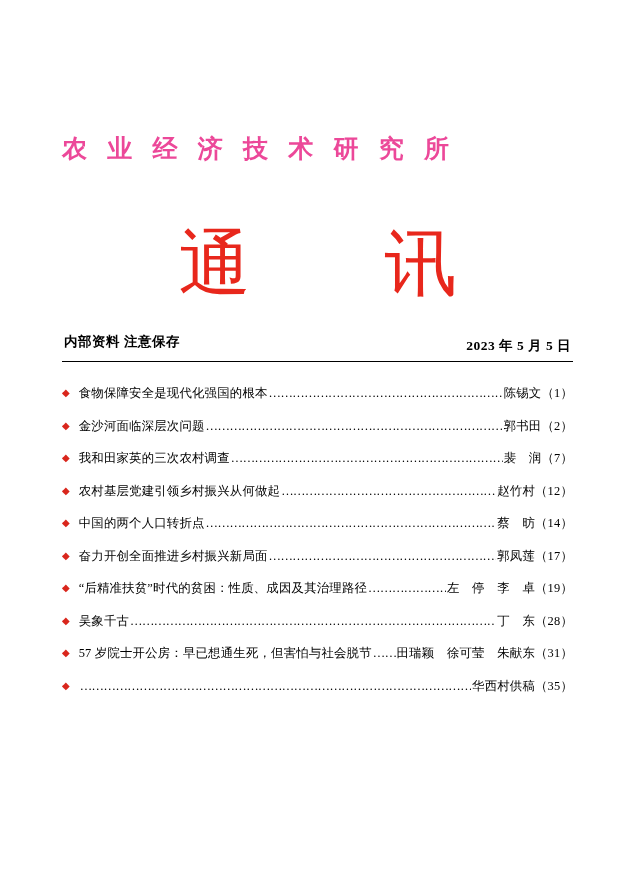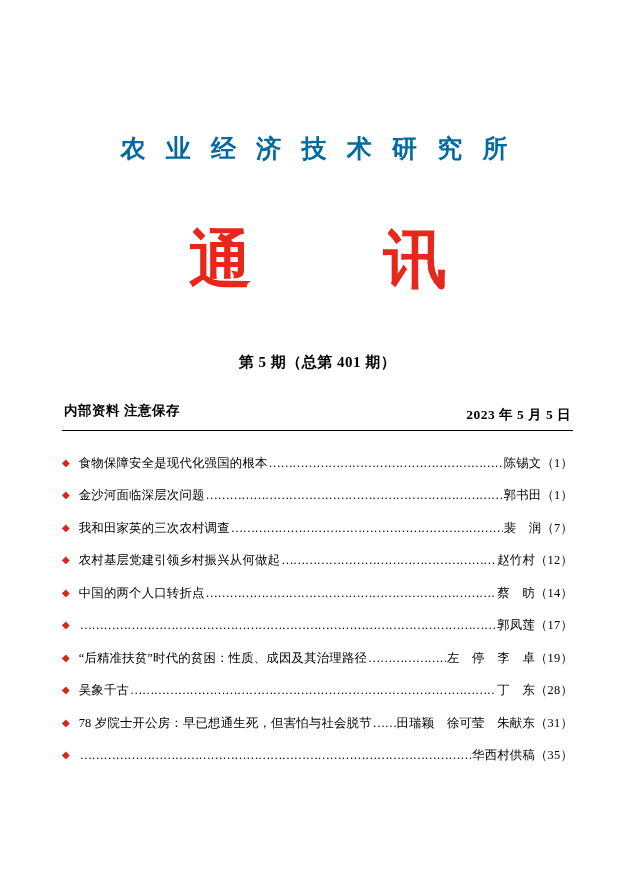--- a/index.html
+++ b/index.html
@@ -17,32 +17,31 @@
   }
   .page {
     position: relative;
     width: 635px;
     height: 896px;
     box-sizing: border-box;
     padding: 0 62px;
   }
   .institute-title {
     margin-top: 132px;
-    text-align: center;
     font-size: 25px;
     font-weight: bold;
     letter-spacing: 7px;
     font-family: "Liberation Serif", "DejaVu Serif", serif;
-    color: #0369a1;
+    color: #ec4899;
   }
   .masthead {
     margin-top: 62px;
     text-align: center;
-    font-size: 63px;
-    font-weight: bold;
+    font-size: 72px;
+    font-weight: normal;
     color: #e8271c;
     letter-spacing: 58px;
     line-height: 1.05;
     font-family: "Liberation Serif", "DejaVu Serif", serif;
     text-indent: 58px;
   }
   .issue-line {
     margin-top: 60px;
     text-align: center;
     font-size: 15px;
@@ -109,42 +108,41 @@
 </style>
 </head>
 <body>
 
 <div class="page">
 
   <div class="institute-title">农 业 经 济 技 术 研 究 所</div>
 
   <div class="masthead">通 讯</div>
 
-  <div class="issue-line">第 5 期（总第 401 期）</div>
 
   <div class="meta-row">
     <div class="meta-left">内部资料 注意保存</div>
     <div class="meta-right">2023 年 5 月 5 日</div>
   </div>
   <div class="rule"></div>
 
   <div class="toc">
 
     <div class="toc-item">
       <span class="bullet">◆</span>
       <span class="toc-title">食物保障安全是现代化强国的根本</span>
       <span class="leader">……………………………………………………………………………………………………</span>
       <span class="toc-author">陈锡文（1）</span>
     </div>
 
     <div class="toc-item">
       <span class="bullet">◆</span>
       <span class="toc-title">金沙河面临深层次问题</span>
       <span class="leader">……………………………………………………………………………………………………</span>
-      <span class="toc-author">郭书田（1）</span>
+      <span class="toc-author">郭书田（2）</span>
     </div>
 
     <div class="toc-item">
       <span class="bullet">◆</span>
       <span class="toc-title">我和田家英的三次农村调查</span>
       <span class="leader">……………………………………………………………………………………………………</span>
       <span class="toc-author">裴　润（7）</span>
     </div>
 
     <div class="toc-item">
@@ -156,41 +154,42 @@
 
     <div class="toc-item">
       <span class="bullet">◆</span>
       <span class="toc-title">中国的两个人口转折点</span>
       <span class="leader">……………………………………………………………………………………………………</span>
       <span class="toc-author">蔡　昉（14）</span>
     </div>
 
     <div class="toc-item">
       <span class="bullet">◆</span>
+      <span class="toc-title">奋力开创全面推进乡村振兴新局面</span>
       <span class="leader">……………………………………………………………………………………………………</span>
       <span class="toc-author">郭凤莲（17）</span>
     </div>
 
     <div class="toc-item">
       <span class="bullet">◆</span>
       <span class="toc-title">“后精准扶贫”时代的贫困：性质、成因及其治理路径</span>
       <span class="leader">……………………………………………………………………………………………………</span>
       <span class="toc-author">左　停　李　卓（19）</span>
     </div>
 
     <div class="toc-item">
       <span class="bullet">◆</span>
       <span class="toc-title">吴象千古</span>
       <span class="leader">……………………………………………………………………………………………………</span>
       <span class="toc-author">丁　东（28）</span>
     </div>
 
     <div class="toc-item">
       <span class="bullet">◆</span>
-      <span class="toc-title">78 岁院士开公房：早已想通生死，但害怕与社会脱节</span>
+      <span class="toc-title">57 岁院士开公房：早已想通生死，但害怕与社会脱节</span>
       <span class="leader">……………………………………………………………………………………………………</span>
       <span class="toc-author">田瑞颖　徐可莹　朱献东（31）</span>
     </div>
 
     <div class="toc-item">
       <span class="bullet">◆</span>
       <span class="leader">……………………………………………………………………………………………………</span>
       <span class="toc-author">华西村供稿（35）</span>
     </div>
 

